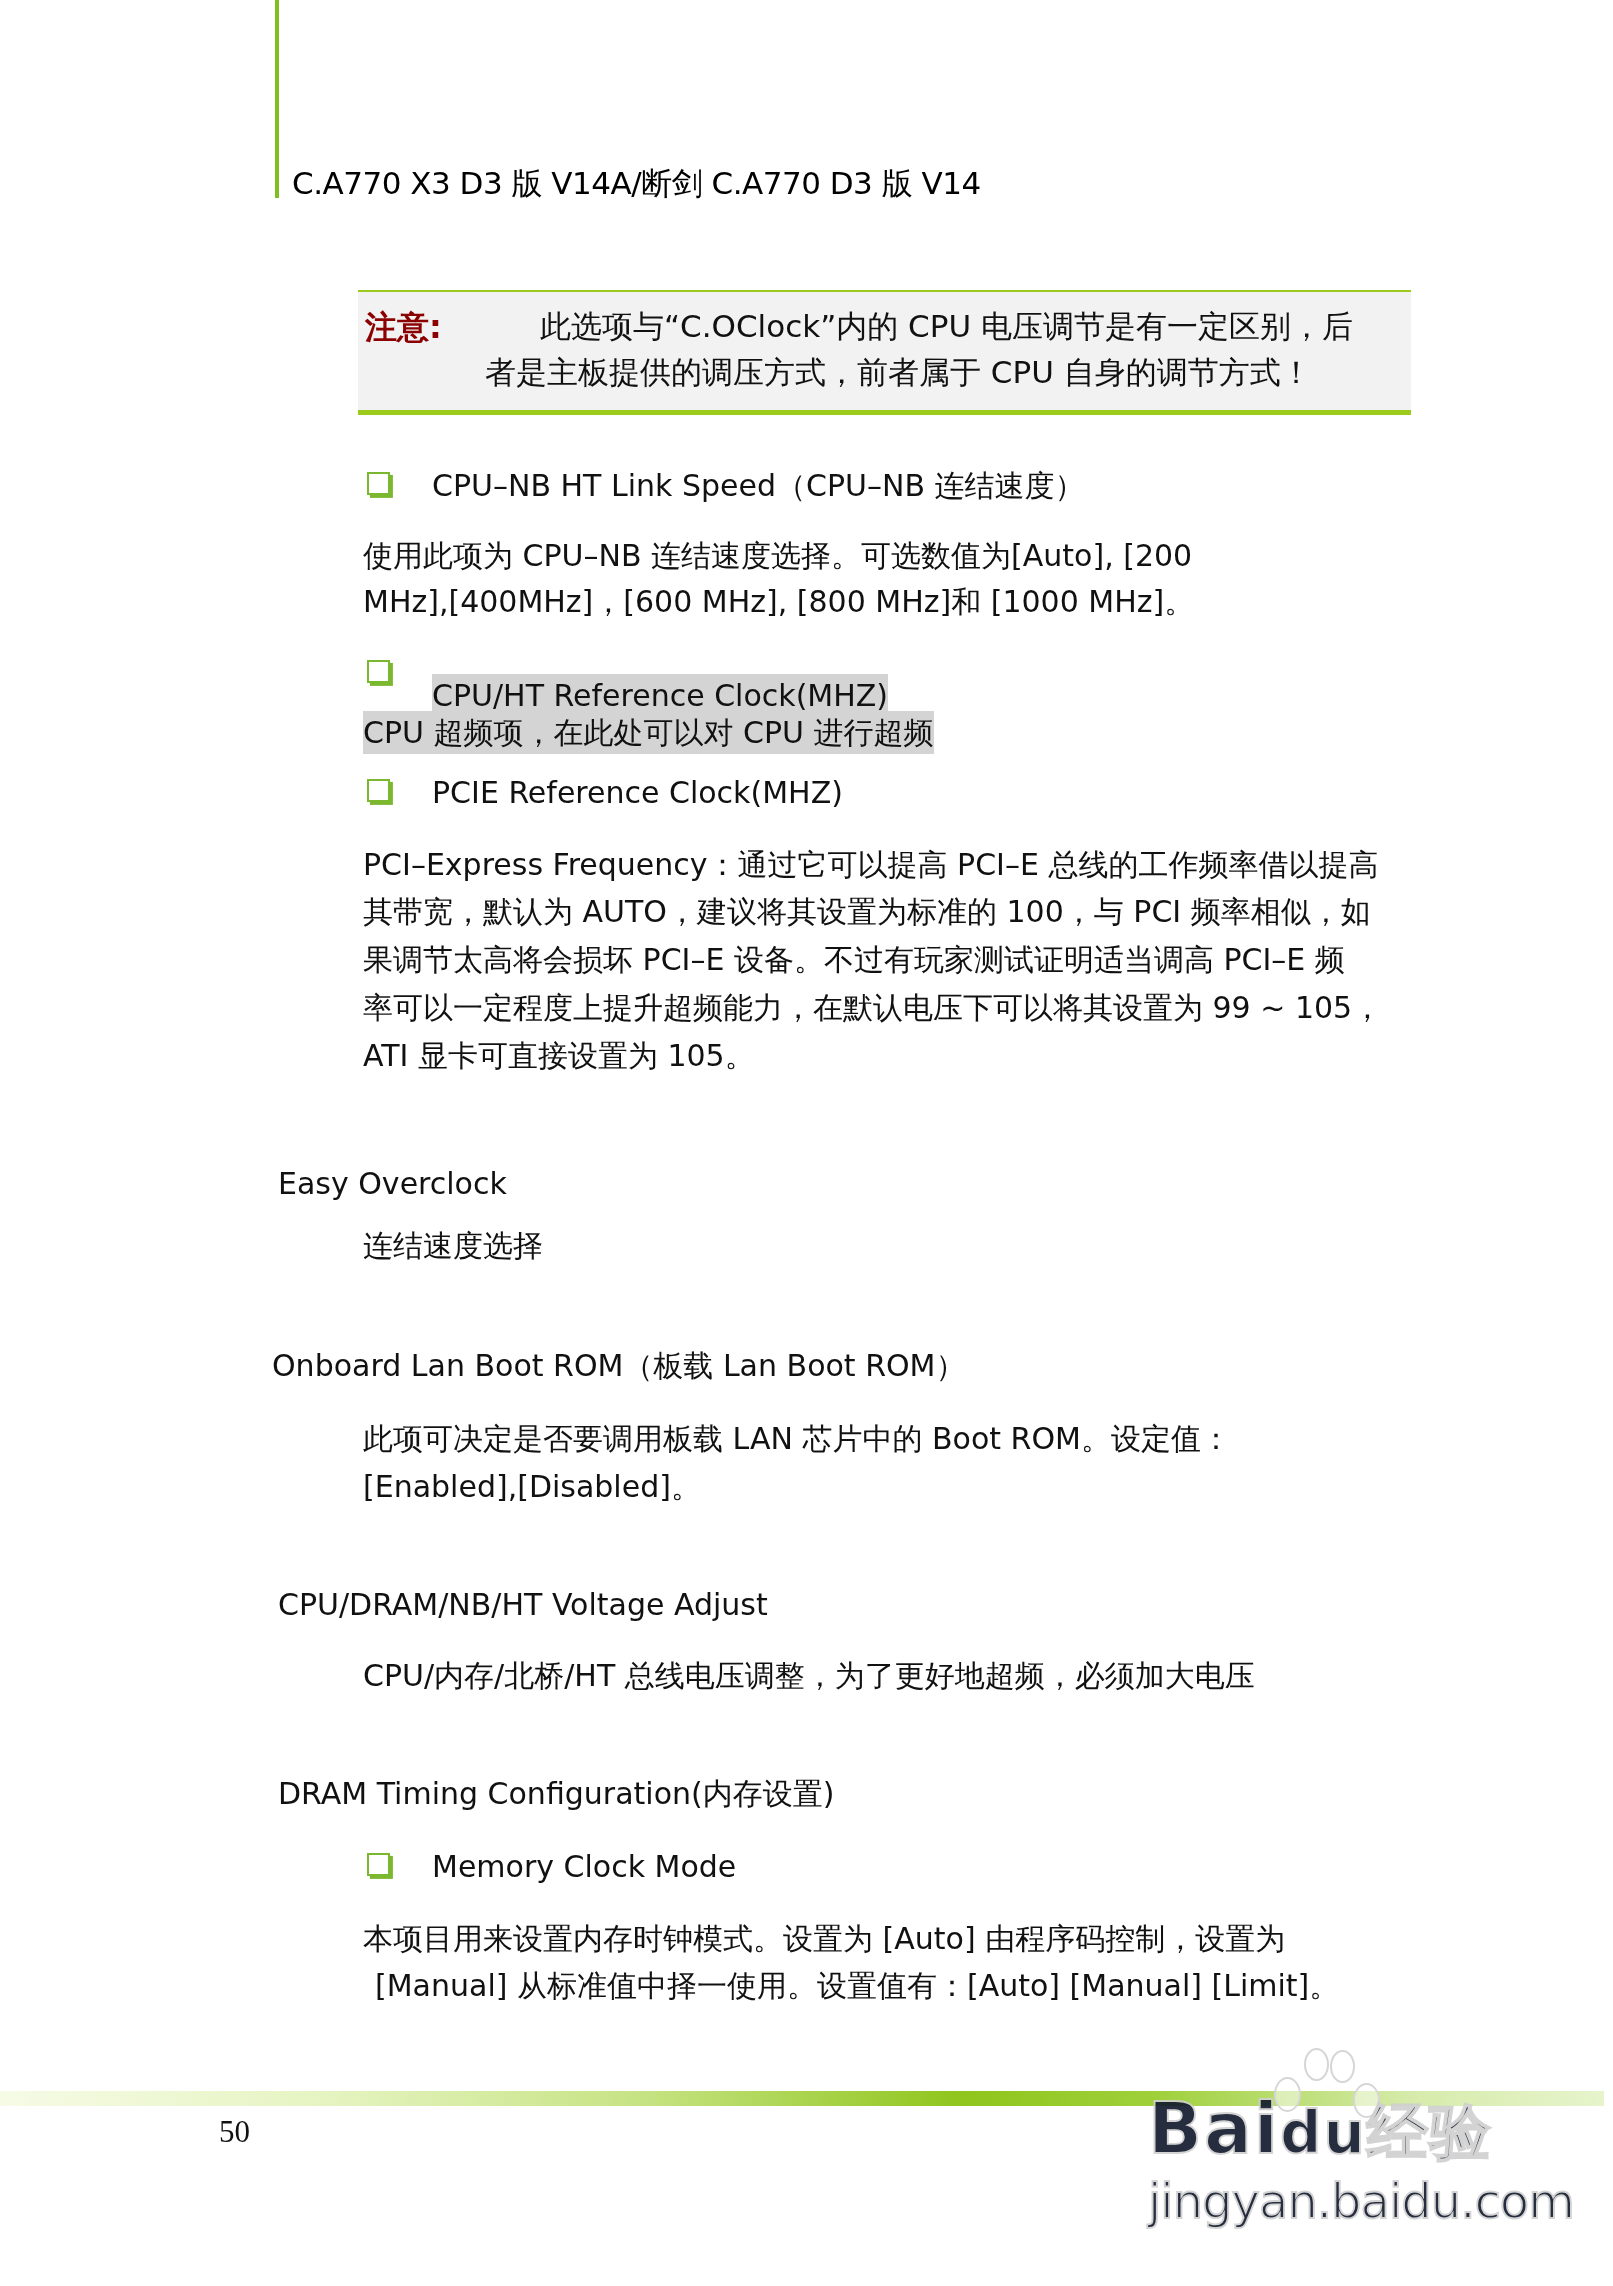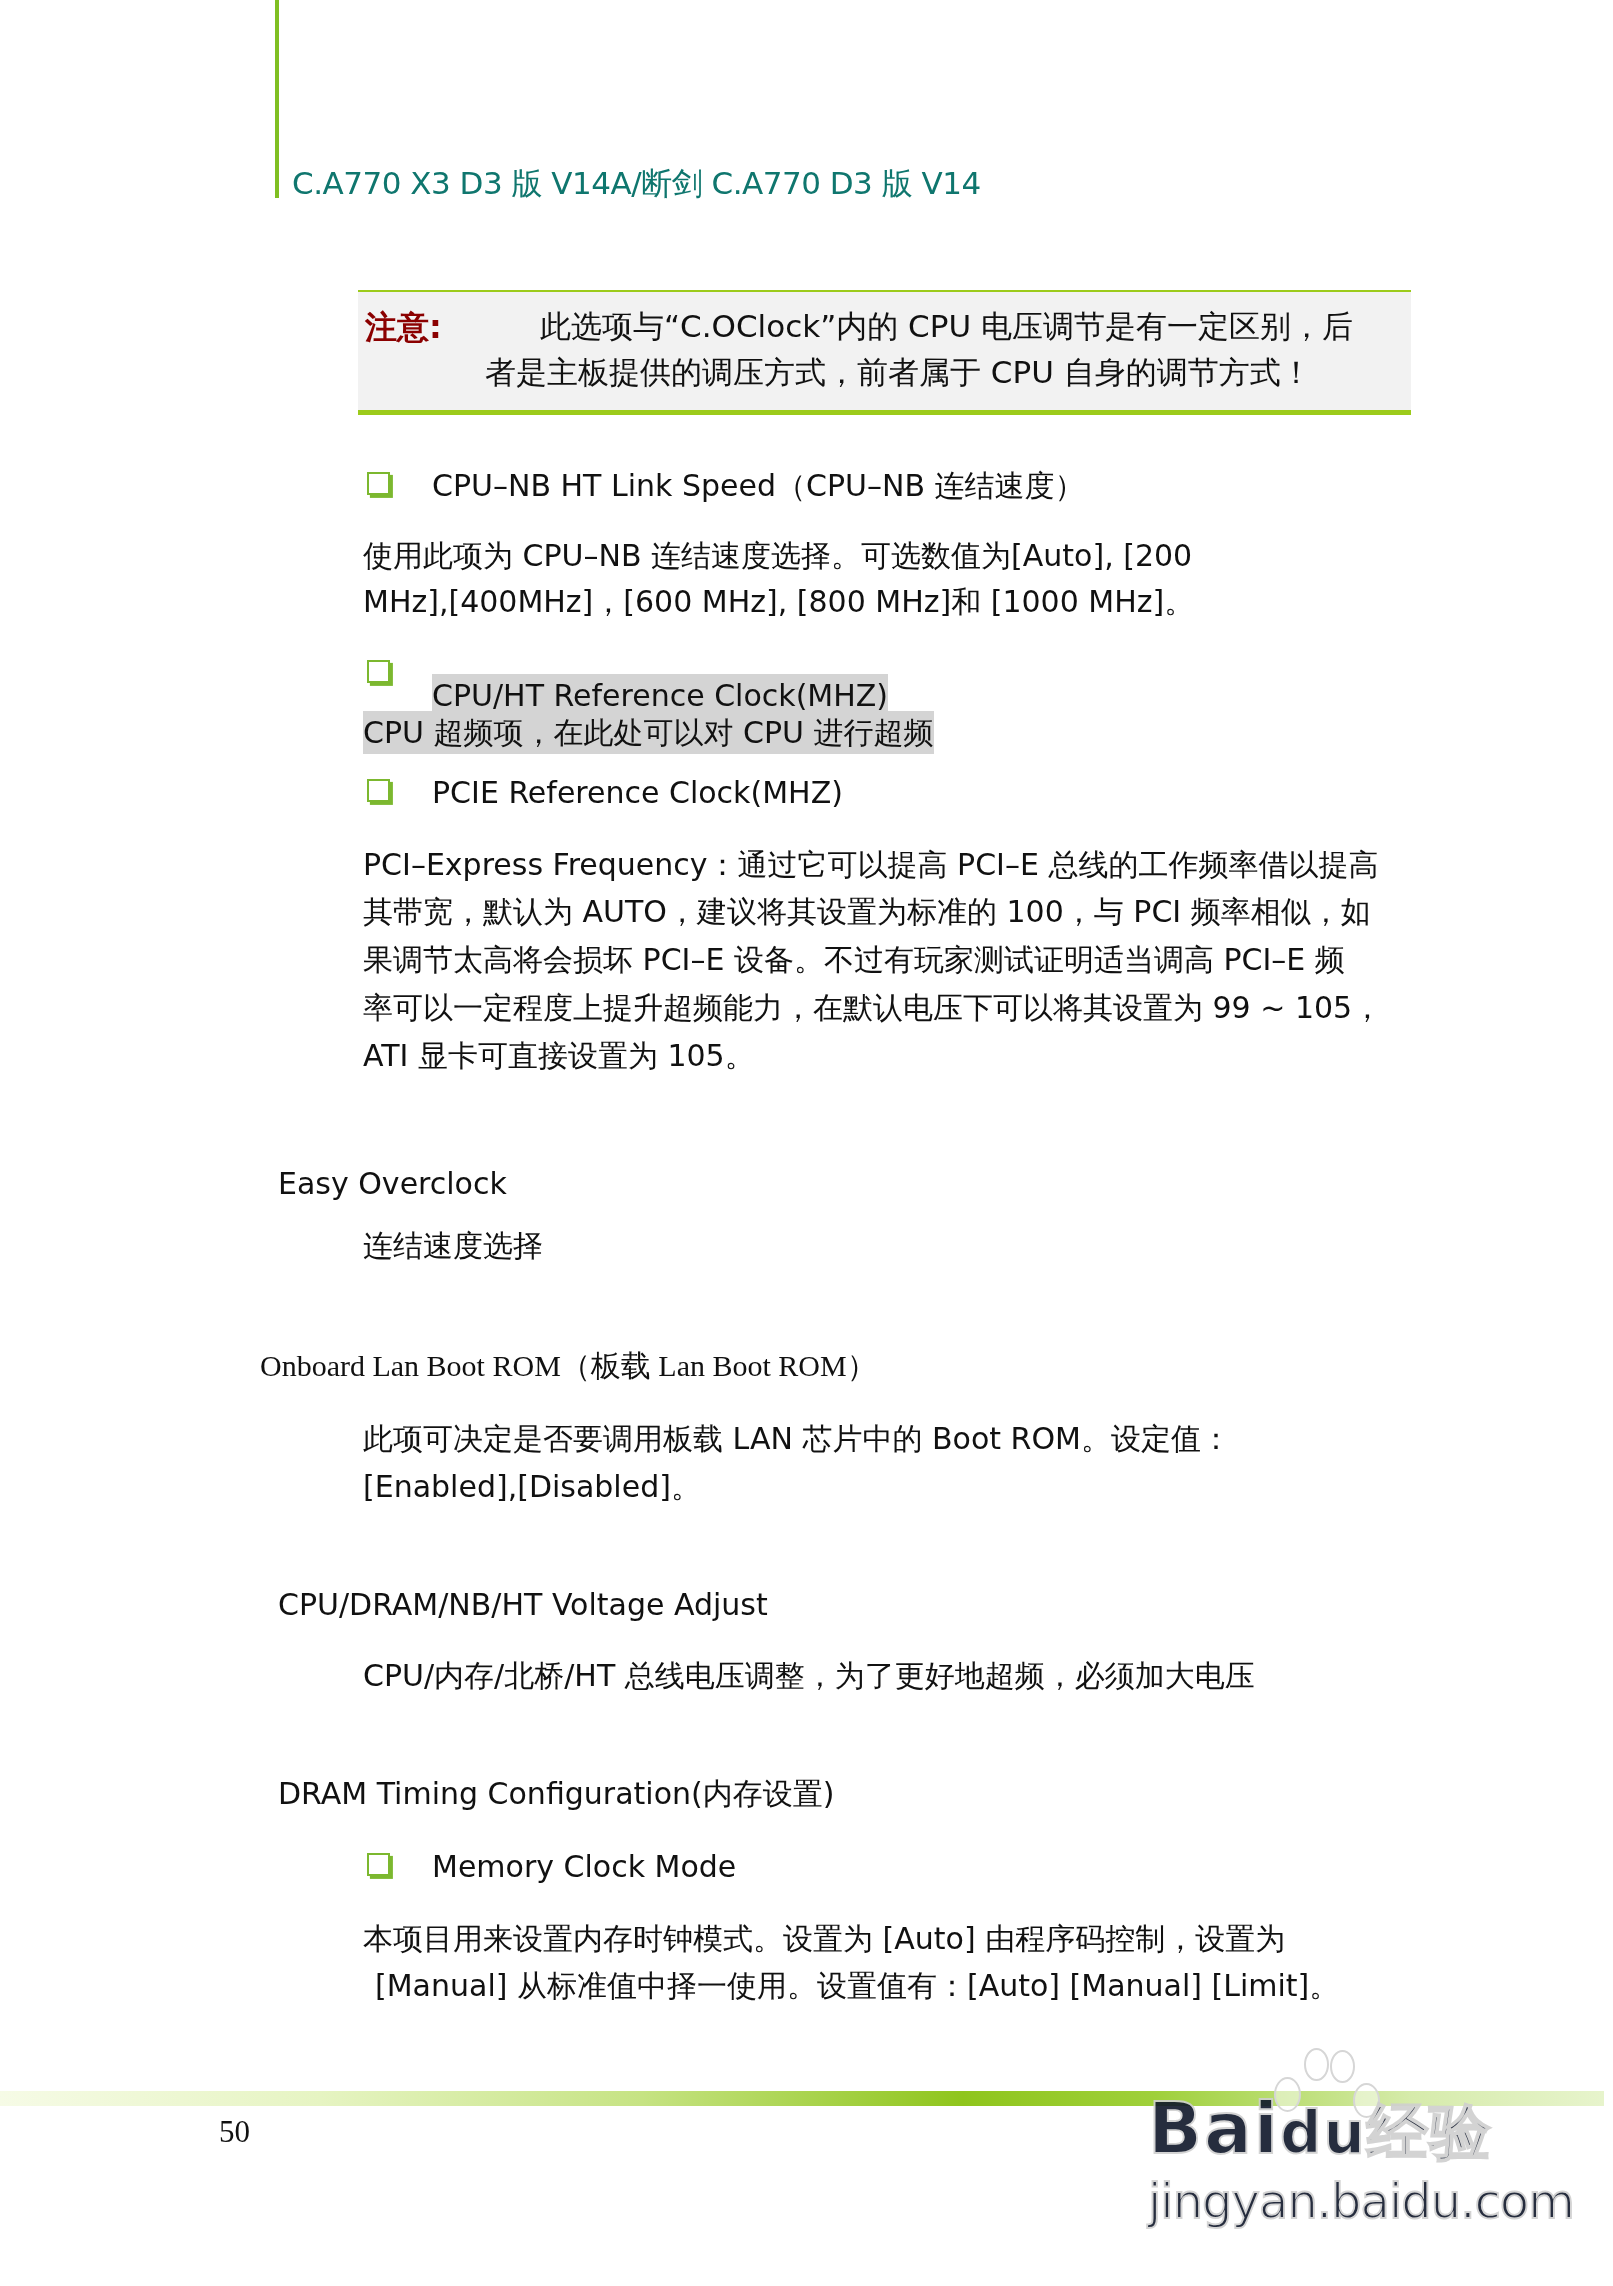--- a/index.html
+++ b/index.html
@@ -3,21 +3,21 @@
 <meta charset="utf-8">
 <style>
   html, body { margin:0; padding:0; }
   body {
     width:1614px; height:2286px; position:relative; overflow:hidden;
     background:#ffffff; color:#111;
     font-family:"DejaVu Sans","Liberation Sans",sans-serif;
   }
   .abs { position:absolute; white-space:nowrap; }
   .vbar { position:absolute; left:275px; top:0; width:3.8px; height:198px; background:#7fbf22; }
-  .header { left:292px; top:163px; font-size:31px; color:#0f766e; letter-spacing:-0.5px; }
+  .header { left:292px; top:163px; font-size:31px; color:#000000; letter-spacing:-0.5px; }
   .note {
     position:absolute; left:358px; top:290px; width:1053px; height:125px;
     background:#f2f2f2; border-top:2.9px solid #9ccb1b; border-bottom:5.8px solid #9ccb1b;
     box-sizing:border-box;
   }
   .note-label { left:365px; top:306px; font-size:32px; font-weight:bold; color:#8b0000; }
   .note-l1 { left:540px; top:306px; font-size:31px;text-align:center; }
   .note-l2 { left:485px; top:352px; font-size:31px; }
   .t { font-size:30px; line-height:38px; }
   .cb {
@@ -59,21 +59,21 @@
 <div class="abs t" style="left:432px;top:774px;">PCIE Reference Clock(MHZ)</div>
 <div class="abs t" style="left:363px;top:846px;">PCI–Express Frequency：通过它可以提高 PCI–E 总线的工作频率借以提高</div>
 <div class="abs t" style="left:363px;top:893px;">其带宽，默认为 AUTO，建议将其设置为标准的 100，与 PCI 频率相似，如</div>
 <div class="abs t" style="left:363px;top:941px;">果调节太高将会损坏 PCI–E 设备。不过有玩家测试证明适当调高 PCI–E 频</div>
 <div class="abs t" style="left:363px;top:989px;">率可以一定程度上提升超频能力，在默认电压下可以将其设置为 99 ~ 105，</div>
 <div class="abs t" style="left:363px;top:1037px;">ATI 显卡可直接设置为 105。</div>
 
 <div class="abs t" style="left:278px;top:1165px;">Easy Overclock</div>
 <div class="abs t" style="left:363px;top:1227px;">连结速度选择</div>
 
-<div class="abs t" style="left:260px;top:1347px;font-family:Liberation Serif, serif;">Onboard Lan Boot ROM（板载 Lan Boot ROM）</div>
+<div class="abs t" style="left:272px;top:1347px;">Onboard Lan Boot ROM（板载 Lan Boot ROM）</div>
 <div class="abs t" style="left:363px;top:1420px;">此项可决定是否要调用板载 LAN  芯片中的 Boot ROM。设定值：</div>
 <div class="abs t" style="left:363px;top:1468px;">[Enabled],[Disabled]。</div>
 
 <div class="abs t" style="left:278px;top:1586px;">CPU/DRAM/NB/HT Voltage Adjust</div>
 <div class="abs t" style="left:363px;top:1657px;">CPU/内存/北桥/HT 总线电压调整，为了更好地超频，必须加大电压</div>
 
 <div class="abs t" style="left:278px;top:1775px;">DRAM Timing Configuration(内存设置)</div>
 
 <div class="cb" style="left:367px;top:1853px;"></div>
 <div class="abs t" style="left:432px;top:1848px;">Memory Clock Mode</div>

